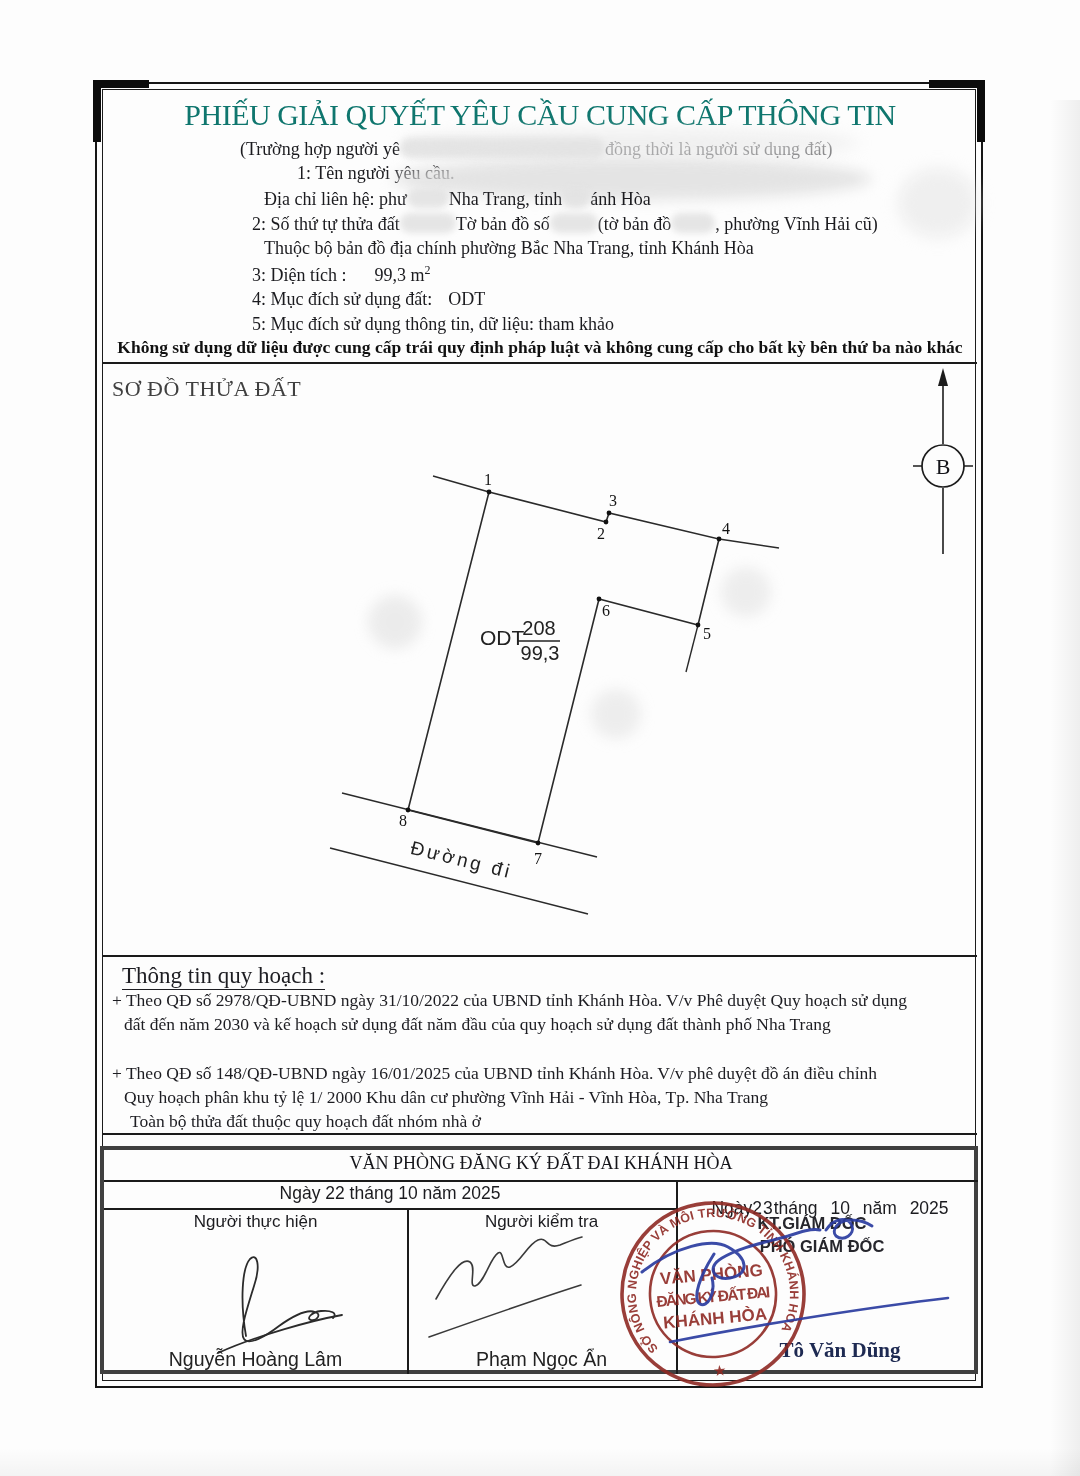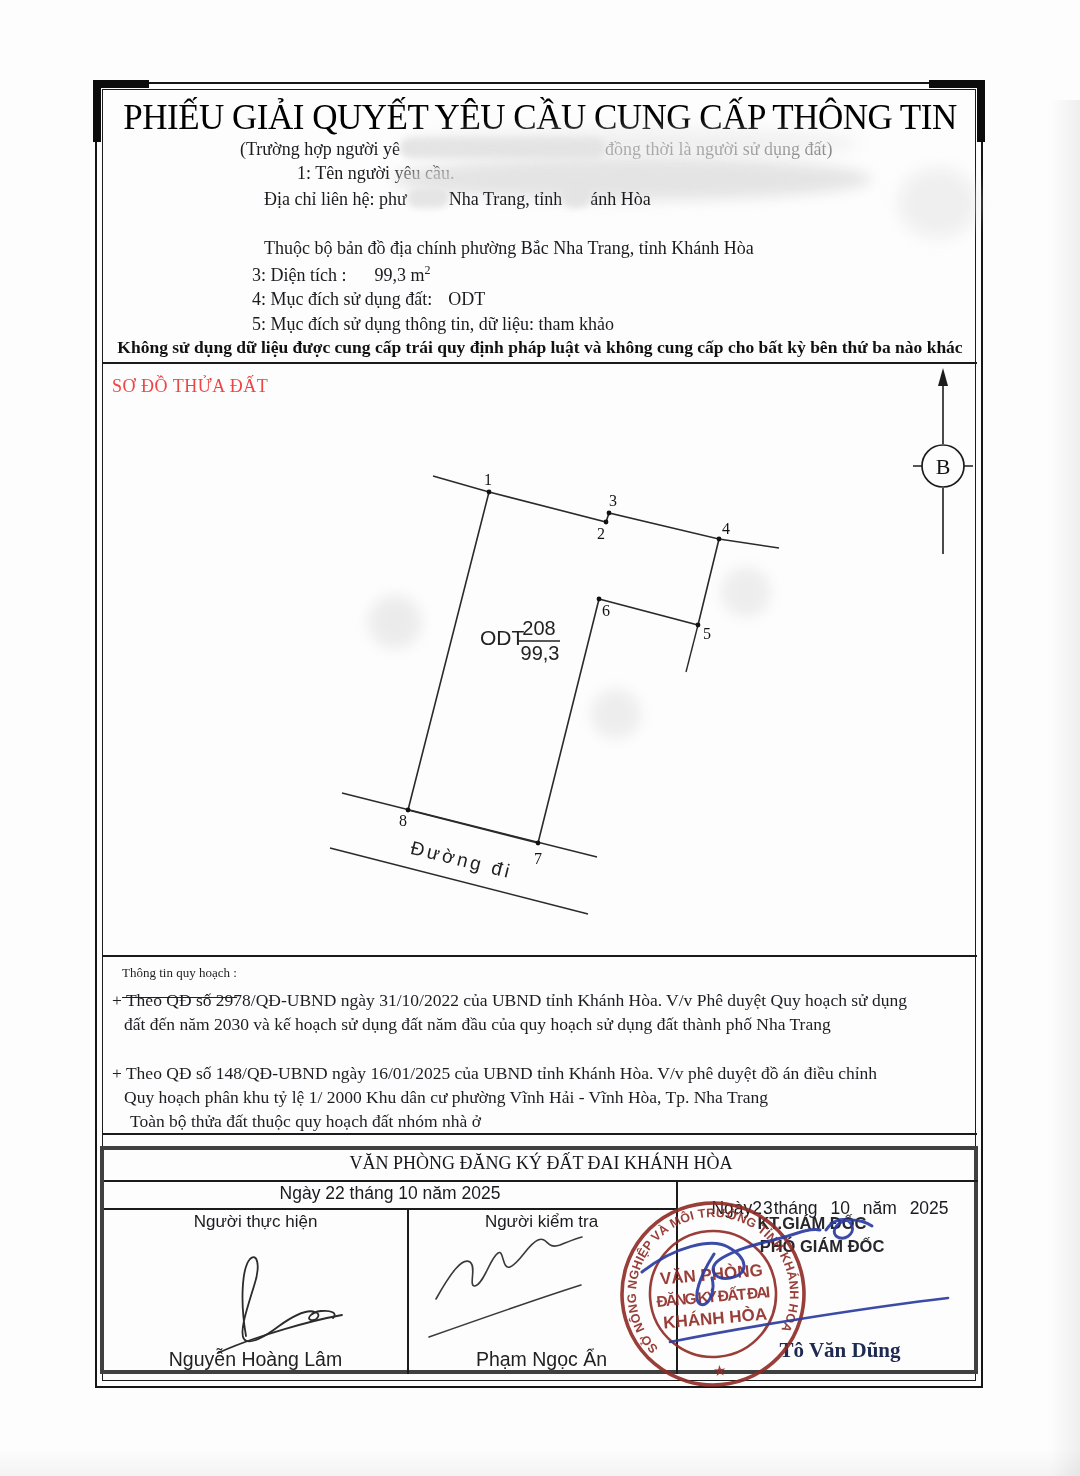--- a/index.html
+++ b/index.html
@@ -4,33 +4,33 @@
 <style>
   html,body{margin:0;padding:0;background:#ffffff;}
   #page{position:relative;width:1080px;height:1476px;background:#fdfdfd;overflow:hidden;
         font-family:"Liberation Serif","DejaVu Serif",serif;color:#1b1b1f;}
   .abs{position:absolute;}
   
   .frame-outer{left:95px;top:82px;width:888px;height:1306px;border:2.5px solid #161616;box-sizing:border-box;}
   .frame-inner{left:102px;top:89px;width:874px;height:1292px;border:1.8px solid #1c1c1c;box-sizing:border-box;}
   .corner{background:#0c0c0c;}
   
-  .doc-title{left:0;top:98px;width:1080px;text-align:center;font-size:35px;letter-spacing:-0.5px;color:#000000;}
+  .doc-title{left:0;top:98px;width:1080px;text-align:center;font-size:30px;letter-spacing:-0.5px;color:#0f766e;}
   .line{font-size:18px;white-space:nowrap;}
   .gap{display:inline-block;vertical-align:-3px;height:20px;border-radius:10px;
        background:rgba(226,226,226,.9);filter:blur(3px);}
   .faded{opacity:.6;filter:blur(.4px);}
   .blob{border-radius:50%;background:rgba(221,221,221,.8);filter:blur(7px);}
   .blob-soft{border-radius:50%;background:rgba(228,228,228,.55);filter:blur(8px);}
   .warning{left:0;top:337px;width:1080px;text-align:center;font-weight:bold;font-size:17.5px;color:#111;}
   .hline{background:#1a1a1a;height:2px;}
-  .section-title{font-size:18px;letter-spacing:.5px;color:#ef4444;}
+  .section-title{font-size:22px;letter-spacing:.5px;color:#404040;}
   
   .plan{font-size:17.5px;white-space:nowrap;color:#1d1d22;}
-  .plan-head{font-size:13px;border-bottom:1.5px solid #1d1d22;padding-bottom:17px;color:#1d1d22;}
+  .plan-head{font-size:23px;border-bottom:1.5px solid #1d1d22;padding-bottom:1px;color:#1d1d22;}
   
   .ftable{left:100px;top:1146px;width:878px;height:228px;border:4px solid #404040;box-sizing:border-box;}
   .ft-title{left:0;top:3px;width:874px;text-align:center;font-size:18px;color:#15151a;}
   .ft-hline{position:absolute;background:#1b1b1b;height:2px;}
   .ft-vline{position:absolute;background:#1b1b1b;width:2px;}
   .sans{font-family:"Liberation Sans","DejaVu Sans",sans-serif;}
   .ft-date-left{left:0;top:33px;width:572px;text-align:center;font-size:17.5px;}
   .ft-date-right{left:578px;top:36px;width:296px;text-align:center;font-size:17.5px;word-spacing:8px;margin-top:12px;}
   .ft-role-1{left:0;top:62px;width:303px;text-align:center;font-size:17px;}
   .ft-role-2{left:305px;top:62px;width:265px;text-align:center;font-size:17px;}
@@ -65,20 +65,23 @@
     <span>1: Tên người yêu cầu.</span>
   </div>
   <div class="abs blob" style="left:392px;top:158px;width:480px;height:42px;"></div>
   <div class="abs blob-soft" style="left:400px;top:130px;width:460px;height:26px;"></div>
   <div class="abs blob-soft" style="left:898px;top:168px;width:80px;height:70px;"></div>
 
   <div class="abs line" style="left:264px;top:188px;">
     <span>Địa chỉ liên hệ: phư</span><span class="gap" style="width:42px;"></span><span>Nha Trang, tỉnh</span><span class="gap" style="width:28px;"></span><span>ánh Hòa</span>
   </div>
 
+  <div class="abs line" style="left:252px;top:213px;">
+    <span>2: Số thứ tự thửa đất</span><span class="gap" style="width:56px;"></span><span>Tờ bản đồ số</span><span class="gap" style="width:48px;"></span><span>(tờ bản đồ</span><span class="gap" style="width:44px;"></span><span>, phường Vĩnh Hải cũ)</span>
+  </div>
 
   <div class="abs line" style="left:264px;top:238px;">Thuộc bộ bản đồ địa chính phường Bắc Nha Trang, tỉnh Khánh Hòa</div>
 
   <div class="abs line" style="left:252px;top:263px;">
     <span>3: Diện tích :</span><span style="display:inline-block;width:28px;"></span><span>99,3 m</span><sup>2</sup>
   </div>
 
   <div class="abs line" style="left:252px;top:289px;">
     <span>4: Mục đích sử dụng đất:</span><span style="display:inline-block;width:16px;"></span><span>ODT</span>
   </div>

